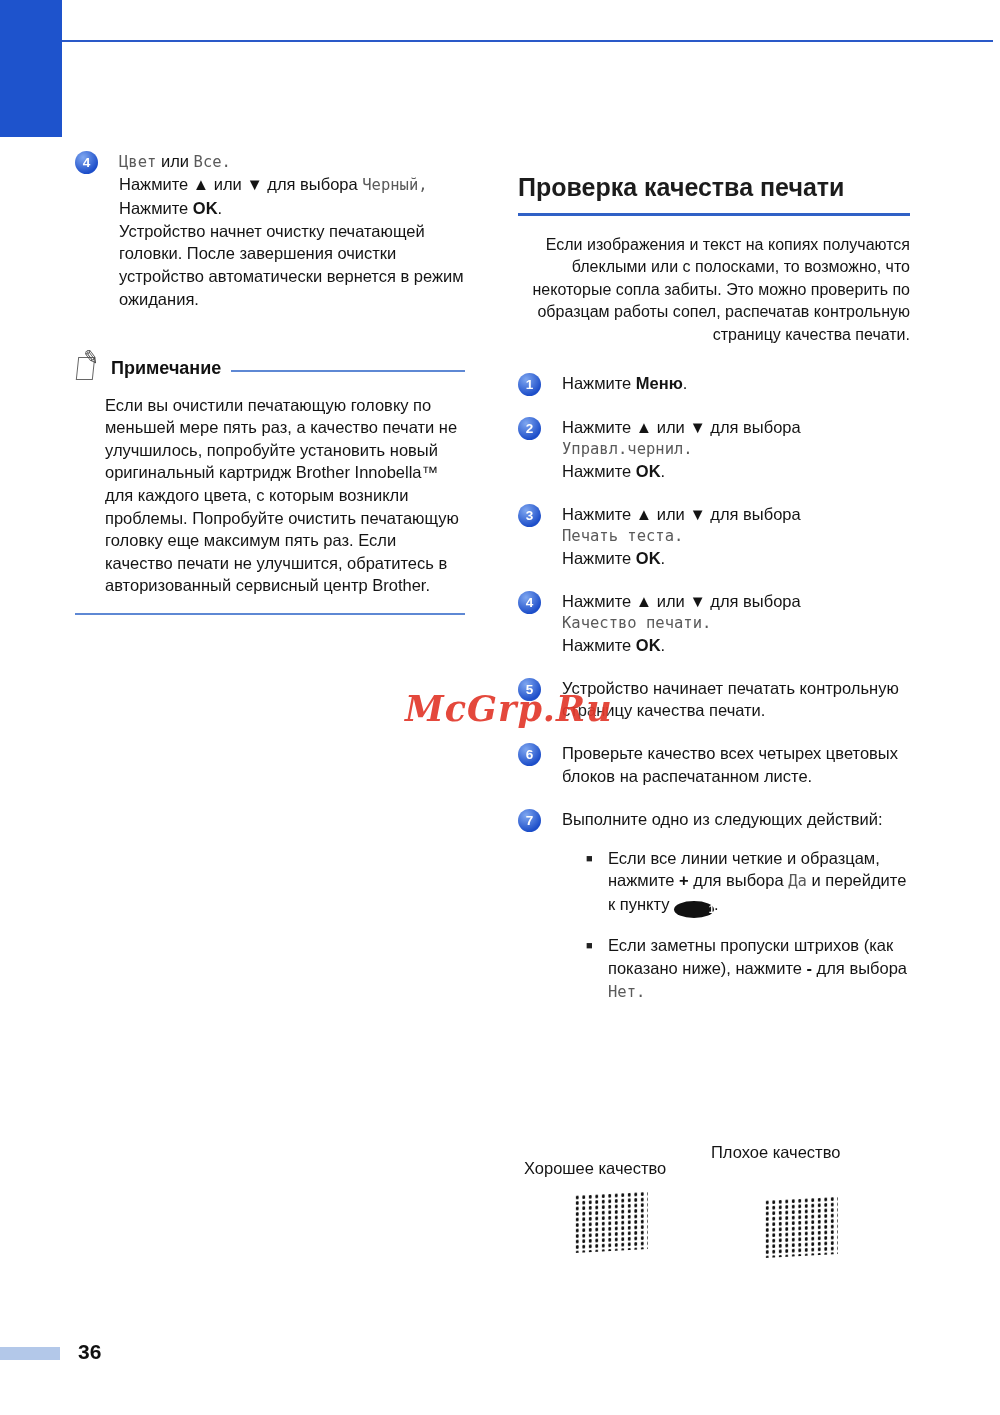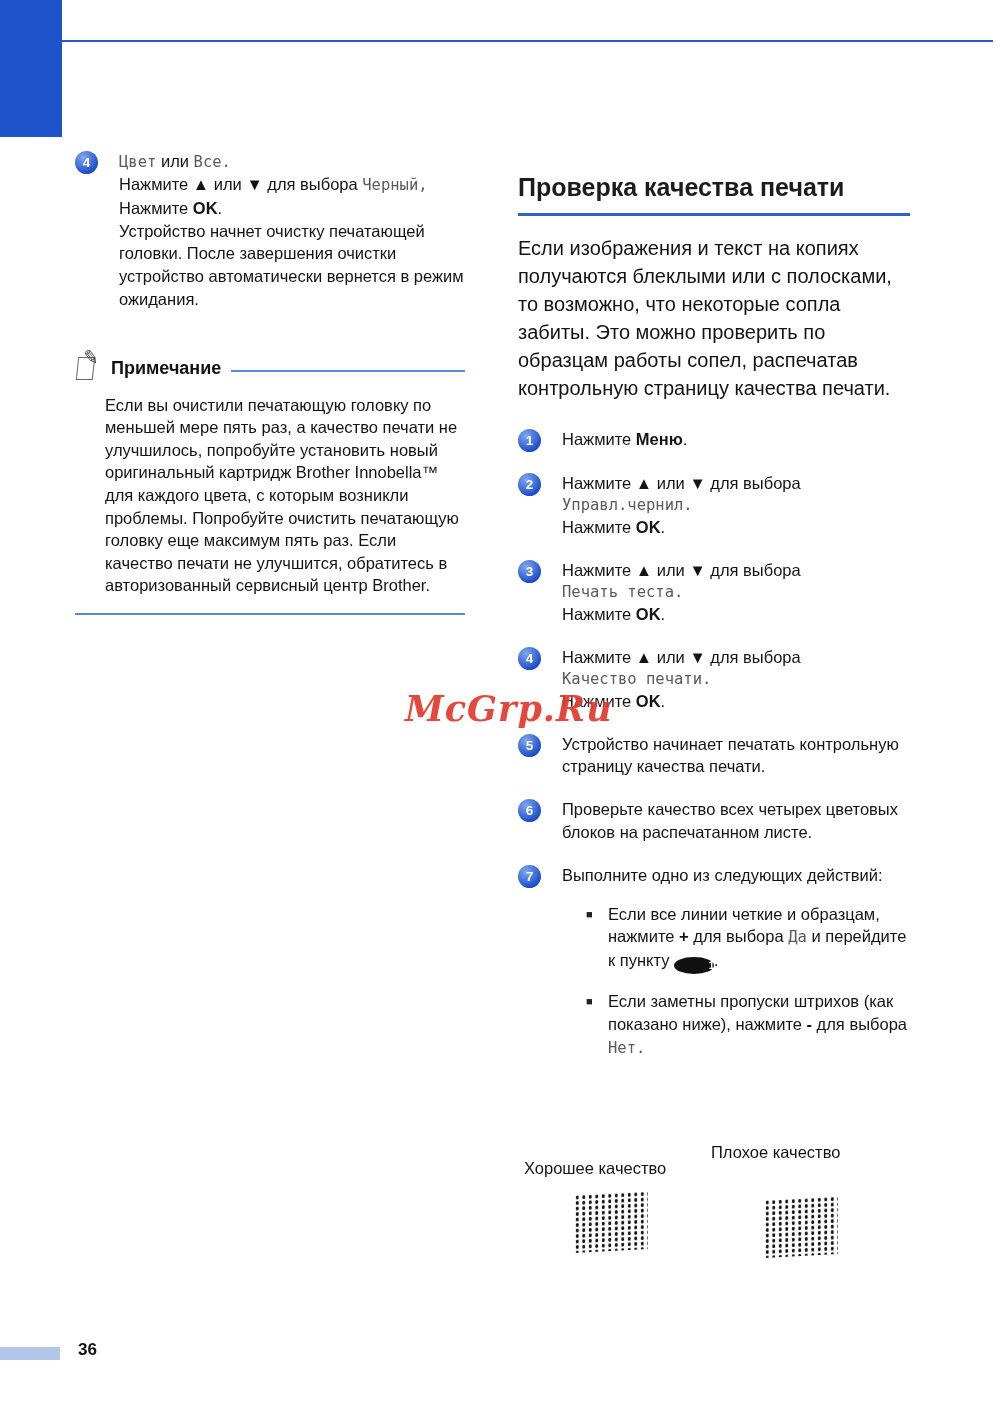--- a/index.html
+++ b/index.html
@@ -10,21 +10,21 @@
     background: #ffffff;
     font-family: "Liberation Sans", sans-serif;
     color: #141414;
     overflow: hidden;
   }
 
   
   .corner-block { position: absolute; left: 0; top: 0; width: 62px; height: 137px; background: #1e53cc; }
   .top-band { position: absolute; left: 62px; top: 40px; width: 931px; height: 2px; background: #2a59c8; }
   .bottom-bar { position: absolute; left: 0; top: 1347px; width: 60px; height: 13px; background: #b3c8e9; }
-  .page-number { position: absolute; left: 78px; top: 1340px; font-size: 17px; font-weight: bold; color: #111; }
+  .page-number { position: absolute; left: 78px; top: 1340px; font-size: 21px; font-weight: bold; color: #111; }
 
   .watermark {
     position: absolute; left: 405px; top: 688px;
     font-family: "DejaVu Serif", serif;
     font-size: 35px; font-weight: bold; font-style: italic;
     color: #e2392c; opacity: 0.92; letter-spacing: 1px;
     z-index: 5; text-shadow: 0 0 3px rgba(255,255,255,0.7);
   }
 
   
@@ -52,21 +52,21 @@
   .note-sheet { position: absolute; left: 2px; top: 4px; width: 17px; height: 23px; border: 1.5px solid #666; background: #fff; transform: skewX(-6deg); }
   .note-pencil { position: absolute; left: 8px; top: -7px; font-size: 19px; color: #444; transform: rotate(8deg); }
   .note-title { font-size: 18px; font-weight: bold; color: #111; padding-bottom: 2px; }
   .note-rule { flex: 1; height: 2px; background: #5e88d4; margin-bottom: 9px; }
   .note-body { margin-top: 13px; padding-left: 30px; font-size: 16.5px; line-height: 1.37; }
   .note-endrule { margin-top: 16px; height: 2px; background: #5e88d4; width: 100%; }
 
   
   .main-heading { margin: 0; font-size: 25px; font-weight: bold; color: #1c1c1c; }
   .heading-rule { height: 3px; background: #3061c6; margin-top: 11px; margin-bottom: 18px; }
-  .intro { margin: 0 0 26px 0; font-size: 20px; line-height: 1.40; }
+  .intro { margin: 0 0 26px 0; font-size: 16px; line-height: 1.40; text-align: right; }
 
   .bullets { margin-top: 16px; padding-left: 24px; display: flex; flex-direction: column; gap: 16px; }
   .bullet { display: flex; gap: 10px; }
   .bullet-sq { font-size: 11px; line-height: 2.0; color: #222; flex: 0 0 12px; }
   .bullet-text { font-size: 16.5px; line-height: 1.38; width: 300px; }
 
   .badge11 {
     display: inline-flex; align-items: center; justify-content: center;
     width: 17px; height: 17px; border-radius: 50%; background: #111;
     color: #fff; font-size: 10px; font-weight: bold; vertical-align: -3px; padding-left: 40px;

